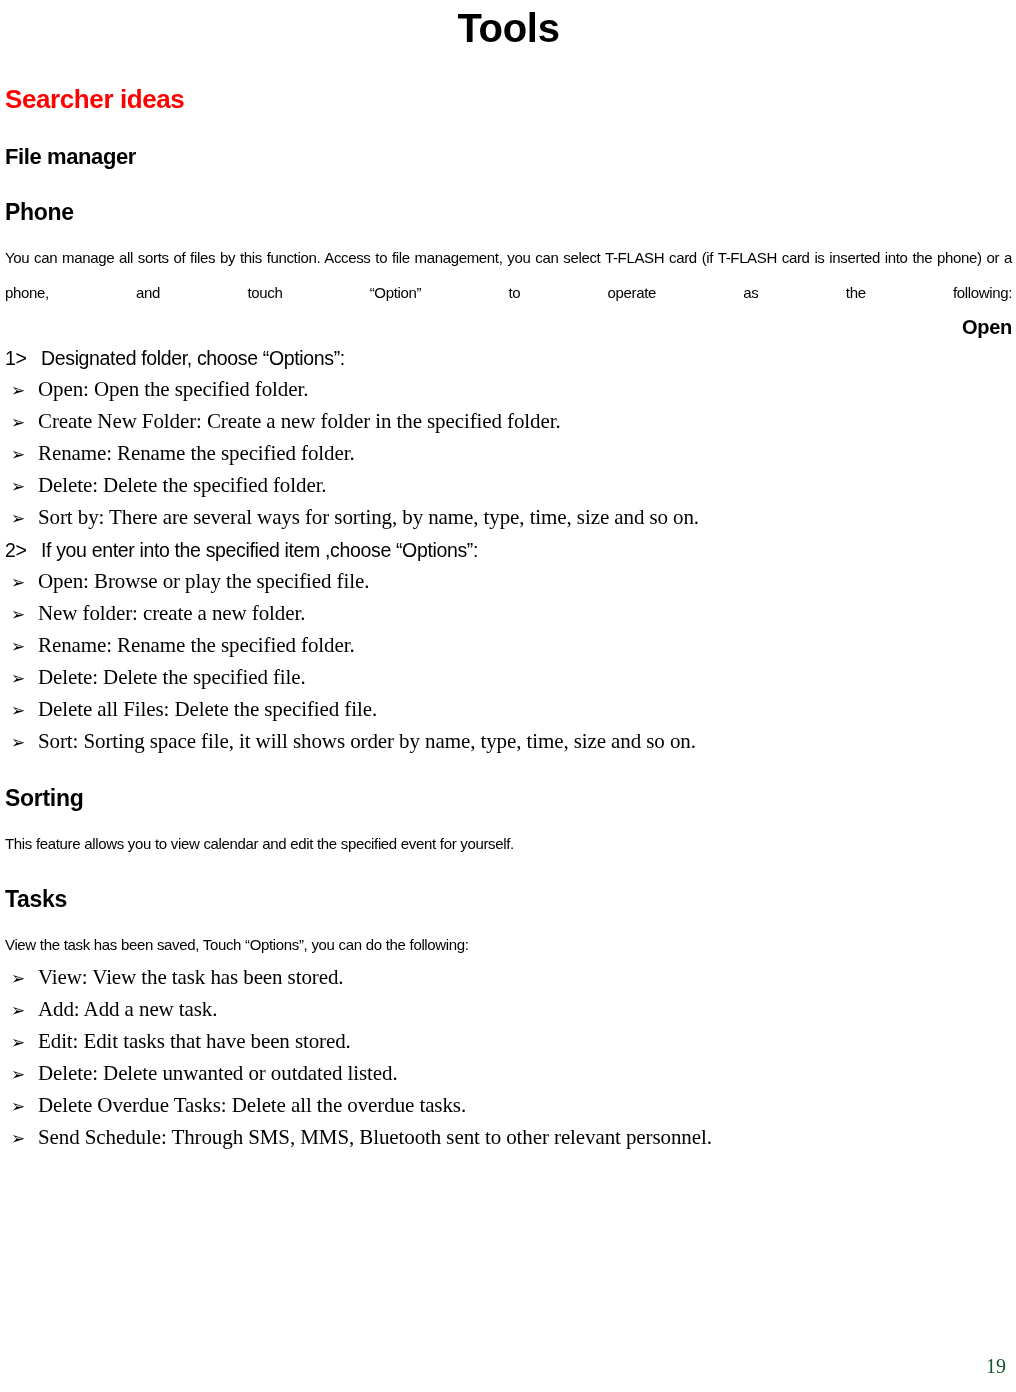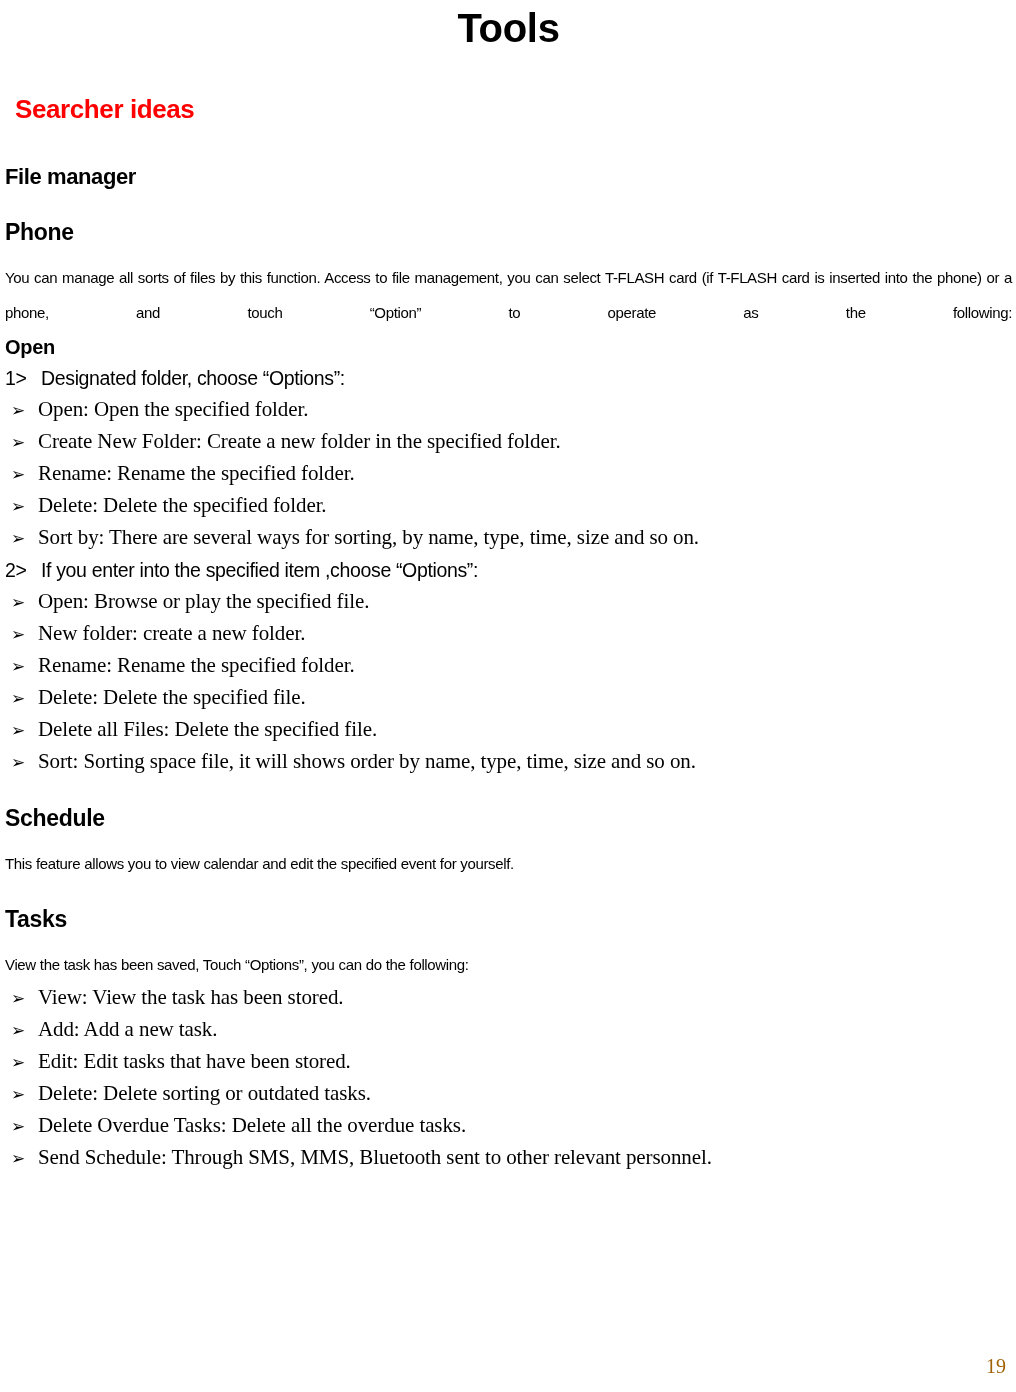--- a/index.html
+++ b/index.html
@@ -43,21 +43,21 @@
     padding-top: 2px;
   }
 
   
   .h1-red {
     font-family: "Liberation Sans", sans-serif;
     font-weight: bold;
     font-size: 26px;
     line-height: 30px;
     color: #FF0000;
-    margin: 10px;
+    margin: 0;
     padding-top: 30px;
     letter-spacing: -0.4px;
   }
 
   .h2 {
     font-family: "Liberation Sans", sans-serif;
     font-weight: bold;
     font-size: 22px;
     line-height: 30px;
     margin: 0;
@@ -102,20 +102,21 @@
 
   
   .label-bold {
     font-family: "Liberation Sans", sans-serif;
     font-weight: bold;
     font-size: 20px;
     line-height: 30px;
     margin: 0;
     padding-top: 2px;
     letter-spacing: -0.3px;
+    text-align: right;
   }
 
   
   .step {
     font-family: "Liberation Sans", sans-serif;
     font-size: 19.5px;
     line-height: 31px;
     margin: 0;
     padding-top: 1px;
     letter-spacing: -0.35px;
@@ -163,21 +164,21 @@
   }
 
   
   .page-number {
     position: absolute;
     right: 10px;
     bottom: 14px;
     font-family: "Liberation Serif", serif;
     font-size: 20px;
     line-height: 24px;
-    color: #a16207;
+    color: #14532d;
   }
 </style>
 </head>
 <body>
 
 <div class="page">
   <div class="content">
 
     <h1 class="doc-title">Tools</h1>
 
@@ -245,21 +246,21 @@
         <li class="bullet">
           <span class="bullet-marker">➢</span>
           <span class="bullet-text">Delete all Files: Delete the specified file.</span>
         </li>
         <li class="bullet">
           <span class="bullet-marker">➢</span>
           <span class="bullet-text">Sort: Sorting space file, it will shows order by name, type, time, size and so on.</span>
         </li>
       </ul>
 
-    <h3 class="h3">Schedule</h3>
+    <h3 class="h3">Sorting</h3>
 
     <p class="para">This feature allows you to view calendar and edit the specified event for yourself.</p>
 
     <h3 class="h3 tight">Tasks</h3>
 
     <p class="para">View the task has been saved, Touch “Options”, you can do the following:</p>
 
     <ul class="bullets">
         <li class="bullet">
           <span class="bullet-marker">➢</span>
@@ -268,21 +269,21 @@
         <li class="bullet">
           <span class="bullet-marker">➢</span>
           <span class="bullet-text">Add: Add a new task.</span>
         </li>
         <li class="bullet">
           <span class="bullet-marker">➢</span>
           <span class="bullet-text">Edit: Edit tasks that have been stored.</span>
         </li>
         <li class="bullet">
           <span class="bullet-marker">➢</span>
-          <span class="bullet-text">Delete: Delete sorting or outdated tasks.</span>
+          <span class="bullet-text">Delete: Delete unwanted or outdated listed.</span>
         </li>
         <li class="bullet">
           <span class="bullet-marker">➢</span>
           <span class="bullet-text">Delete Overdue Tasks: Delete all the overdue tasks.</span>
         </li>
         <li class="bullet">
           <span class="bullet-marker">➢</span>
           <span class="bullet-text">Send Schedule: Through SMS, MMS, Bluetooth sent to other relevant personnel.</span>
         </li>
       </ul>

